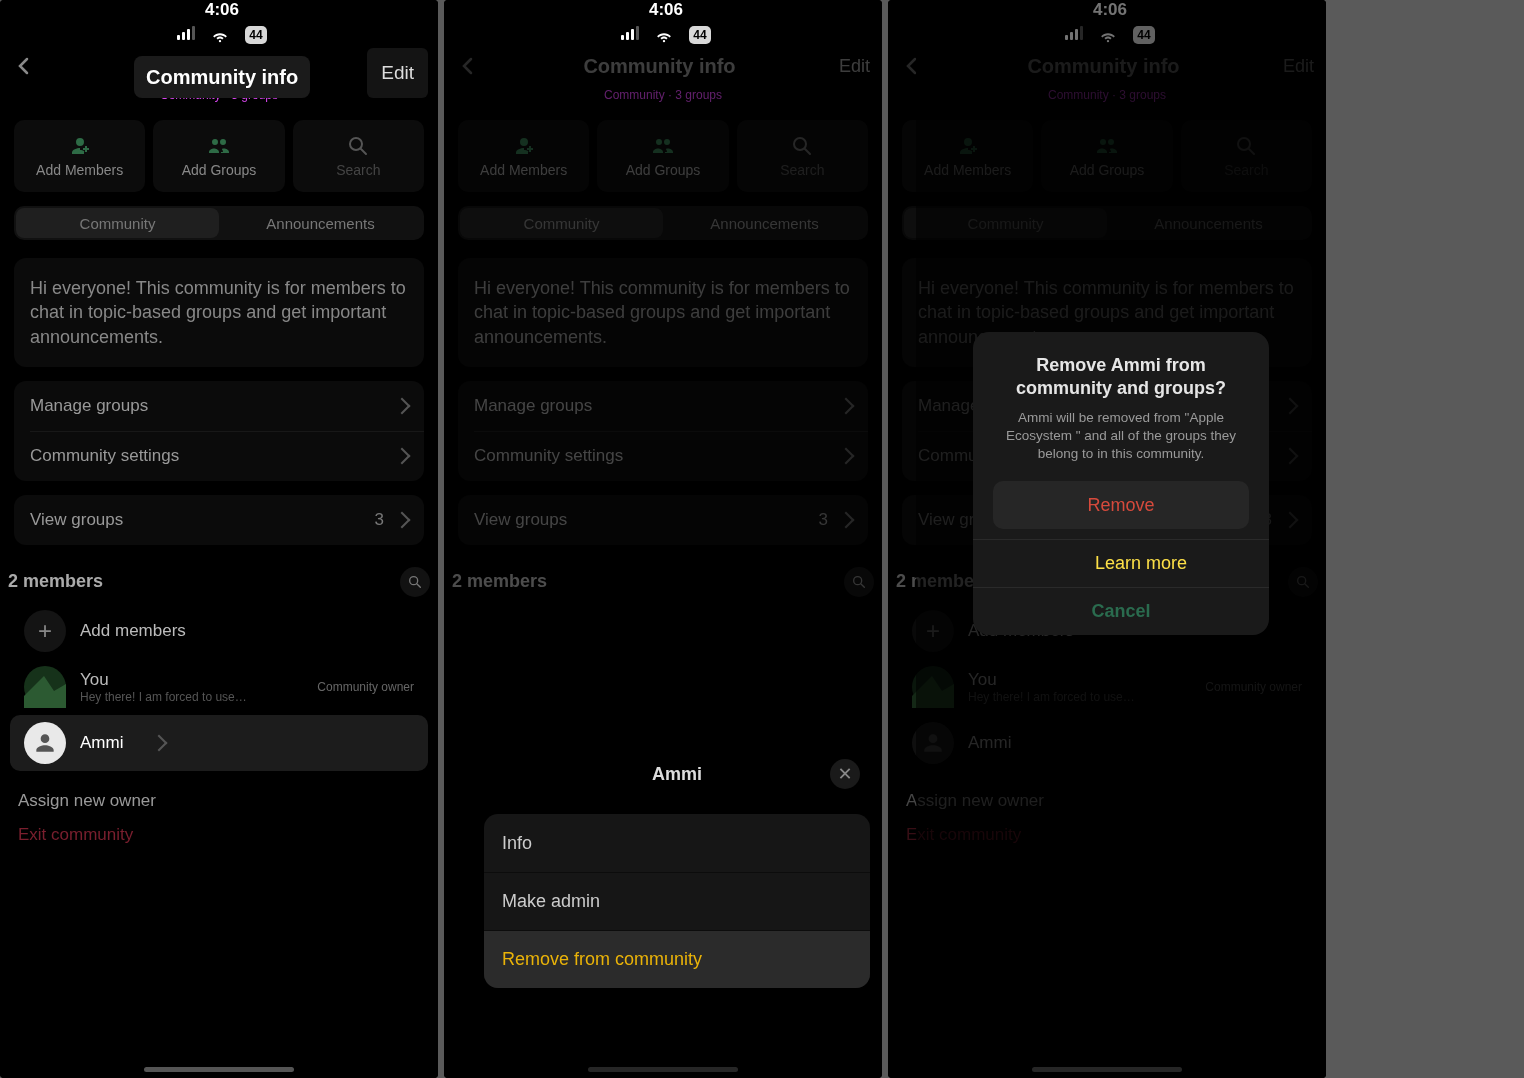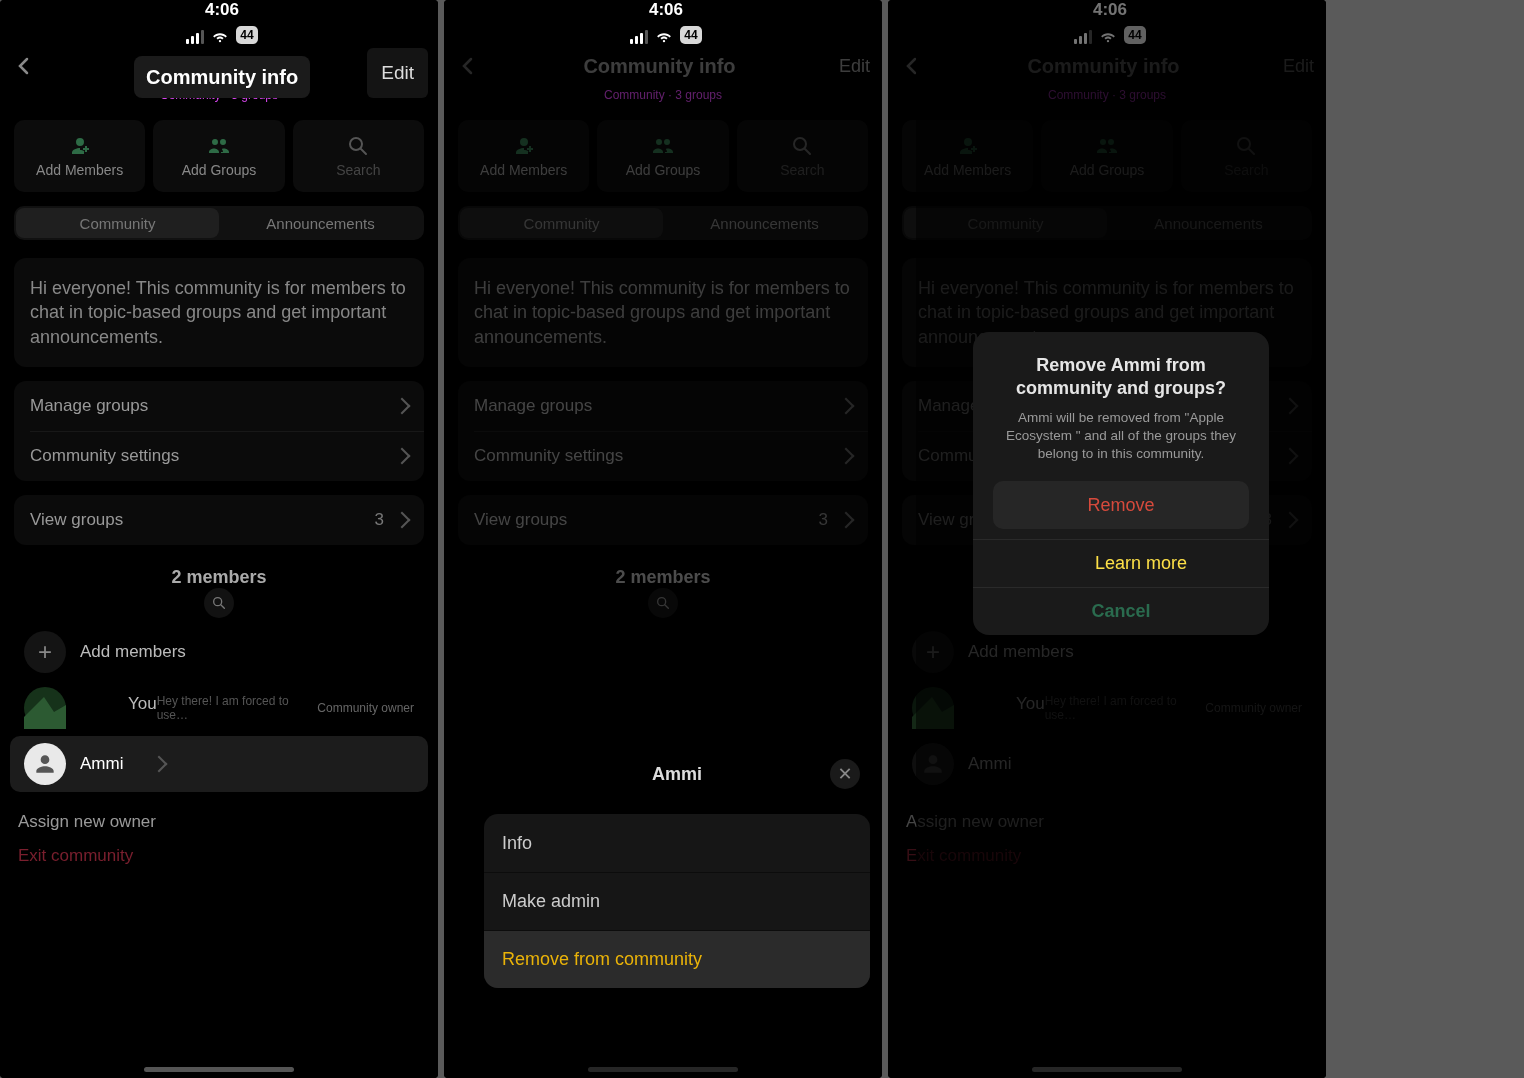--- a/index.html
+++ b/index.html
@@ -3,21 +3,21 @@
 <meta charset="utf-8">
 <style>
   * { margin:0; padding:0; box-sizing:border-box; font-family:-apple-system,Helvetica,Arial,sans-serif; -webkit-font-smoothing:antialiased; }
   body { background:#5a5a5a; width:1524px; height:1078px; overflow:hidden; display:flex; gap:6px; padding:0; }
   .phone { position:relative; width:438px; height:1078px; background:#000; flex:0 0 438px; overflow:hidden; border-radius:4px; }
   .phone.dim .screen > *:not(.statusbar):not(.overlay):not(.dimmer) { filter:brightness(0.45); }
   .screen { position:relative; width:100%; height:100%; background:#000; color:#fff; }
 
   
   .statusbar { position:relative; display:flex; align-items:center; justify-content:space-between; height:44px; padding:0 24px 0 30px; font-size:17px; font-weight:600; color:#fff;flex-direction:column; }
-  .statusbar .right { display:flex; align-items:flex-end; gap:7px; }
+  .statusbar .right { display:flex; align-items:flex-start; gap:16px; }
   .bars { display:flex; align-items:flex-end; gap:2px; }
   .bars span { width:3px; background:#fff; display:inline-block; border-radius:1px; }
   .bars span:nth-child(1){height:5px} .bars span:nth-child(2){height:8px} .bars span:nth-child(3){height:11px} .bars span:nth-child(4){height:14px; background:#555}
   .wifi { width:18px; height:18px; }
   .batt { display:flex; align-items:center; gap:1px; background:#d8d8d8; color:#000; border-radius:5px; padding:1px 4px; font-size:12px; font-weight:700; height:18px; }
 
   
   .nav { position:relative; display:flex; align-items:center; justify-content:space-between; height:44px; padding:0 12px; }
   .nav .back { width:24px; height:24px; color:#888; }
   .nav .title { font-size:20px; font-weight:600; color:#888; }
@@ -44,28 +44,28 @@
   .desc { margin:18px 14px 0; background:#0b0b0b; border-radius:12px; padding:18px 16px; font-size:18px; line-height:1.35; color:#888; }
 
   
   .section { margin:14px 14px 0; background:#0b0b0b; border-radius:12px; }
   .row { display:flex; align-items:center; height:50px; padding:0 16px; font-size:17px; color:#999; position:relative; }
   .row + .row::before { content:""; position:absolute; left:16px; right:0; top:0; height:1px; background:#181818; }
   .row .val { margin-left:auto; margin-right:10px; color:#777; }
   .chev { width:12px; height:12px; border-top:2px solid #555; border-right:2px solid #555; transform:rotate(45deg); margin-left:2px; }
 
   
-  .mhdr { display:flex; align-items:center; justify-content:space-between; margin:22px 8px 6px;flex-direction:column; }
+  .mhdr { display:flex; align-items:center; justify-content:space-between; margin:22px 8px 6px; }
   .mhdr .t { font-size:18px; font-weight:600; color:#aaa; }
   .mhdr .mag { width:30px; height:30px; border-radius:15px; background:#121212; display:flex; align-items:center; justify-content:center; color:#777; }
 
   
   .mrow { display:flex; align-items:center; height:56px; padding:0 14px; gap:14px; border-radius:10px; margin:0 10px; }
   .mrow .av { width:42px; height:42px; border-radius:21px; background:#222; display:flex; align-items:center; justify-content:center; }
-  .mrow .info { flex:1; display:flex; flex-direction:row;margin-left:48px; }
+  .mrow .info { flex:1; display:flex; flex-direction:column; }
   .mrow .nm { font-size:17px; color:#bbb; }
   .mrow .sub { font-size:12px; color:#555; }
   .mrow .role { font-size:12px; color:#666; }
   .mrow.hl { background:#1c1c1c; }
   .mrow.hl .nm { color:#fff; font-weight:500; }
   .mrow.hl .av { background:#e9e9e9; }
   .mrow .plus { width:42px; height:42px; border-radius:21px; background:#141414; display:flex; align-items:center; justify-content:center; color:#888; font-size:24px; }
   .av.green { background:#16321a; }
 
   .assign { margin:20px 18px 6px; font-size:17px; color:#999; }

